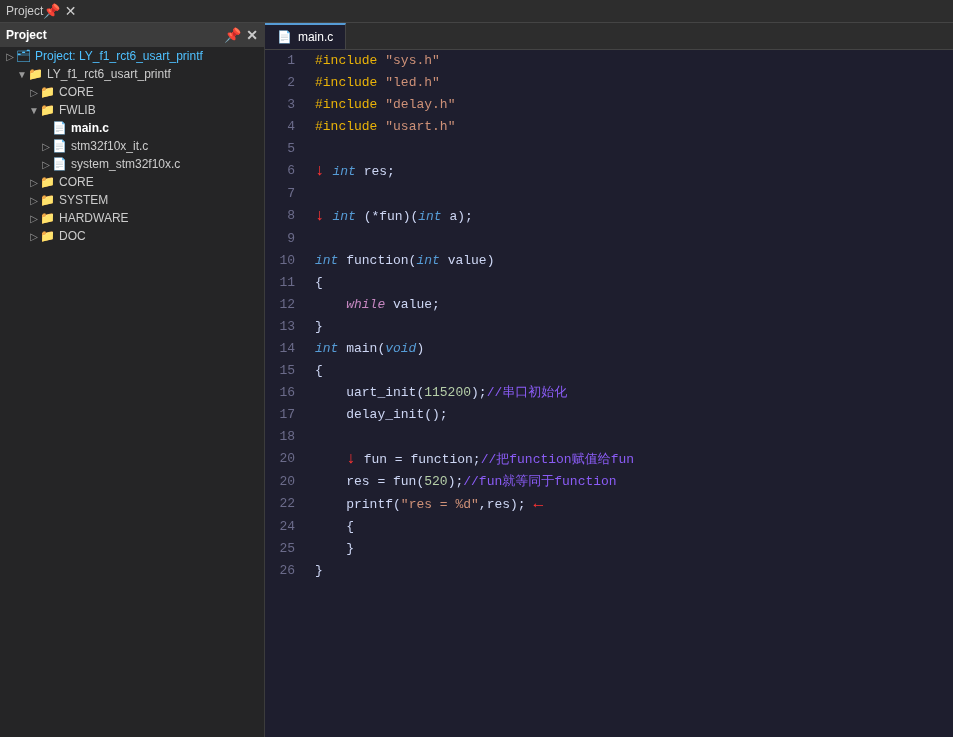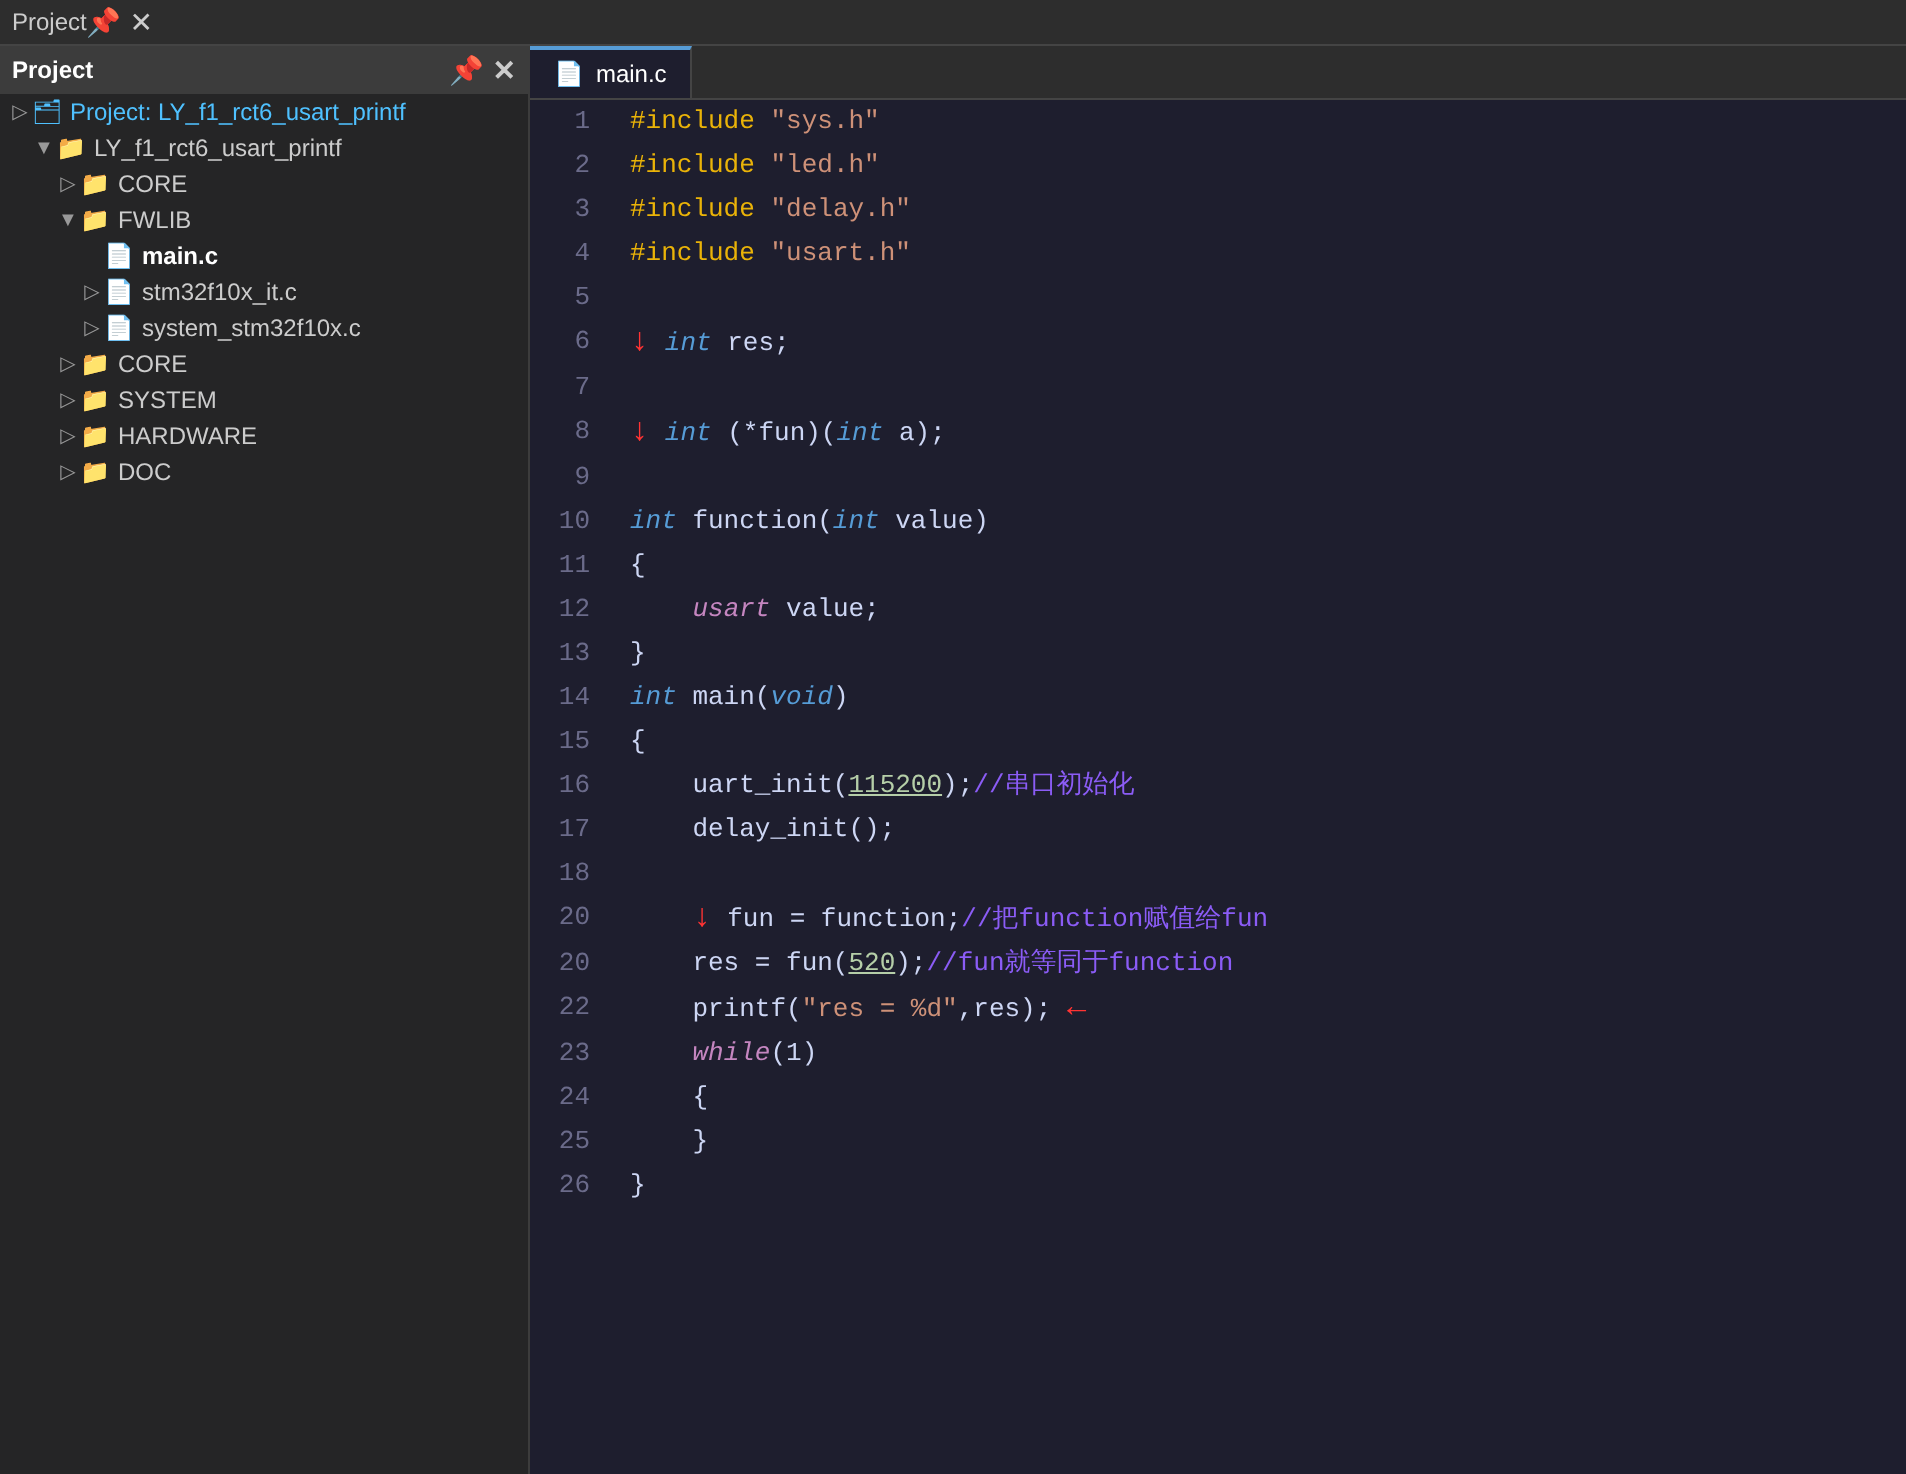--- a/index.html
+++ b/index.html
@@ -169,21 +169,21 @@
       padding-left: 8px;
       white-space: pre;
       font-size: 13px;
       color: #cdd6f4;
     }
 
     
     .kw { color: #569cd6; font-style: italic; }         
     .kw2 { color: #c586c0; font-style: italic; }                              
     .str { color: #ce9178; }                             
-    .num { color: #b5cea8; text-decoration: underline; }                             
+    .num { color: #b5cea8; }                             
     .cm { color: #8b5cf6; }                           
     .pp { color: #eab308; }                              
     .hdr { color: #ce9178; }                             
     .punct { color: #cdd6f4; }
 
     .red-arrow {
       color: #ff3333;
       font-size: 16px;
       display: inline-block;
     }
@@ -319,21 +319,21 @@
           <div class="code-line">
             <div class="line-number">10</div>
             <div class="line-content"><span class="kw">int</span> function(<span class="kw">int</span> value)</div>
           </div>
           <div class="code-line">
             <div class="line-number">11</div>
             <div class="line-content"><span class="punct">{</span></div>
           </div>
           <div class="code-line">
             <div class="line-number">12</div>
-            <div class="line-content">    <span class="kw2">usart</span> value;</div>
+            <div class="line-content">    <span class="kw2">while</span> value;</div>
           </div>
           <div class="code-line">
             <div class="line-number">13</div>
             <div class="line-content"><span class="punct">}</span></div>
           </div>
           <div class="code-line">
             <div class="line-number">14</div>
             <div class="line-content"><span class="kw">int</span> main(<span class="kw">void</span>)</div>
           </div>
           <div class="code-line">
@@ -356,24 +356,20 @@
             <div class="line-number">20</div>
             <div class="line-content">    <span class="red-arrow">↓</span> fun = function;<span class="cm">//把function赋值给fun</span></div>
           </div>
           <div class="code-line">
             <div class="line-number">20</div>
             <div class="line-content">    res = fun(<span class="num">520</span>);<span class="cm">//fun就等同于function</span></div>
           </div>
           <div class="code-line">
             <div class="line-number">22</div>
             <div class="line-content">    printf(<span class="str">"res = %d"</span>,res); <span class="red-arrow">←</span></div>
-          </div>
-          <div class="code-line">
-            <div class="line-number">23</div>
-            <div class="line-content">    <span class="kw2">while</span>(1)</div>
           </div>
           <div class="code-line">
             <div class="line-number">24</div>
             <div class="line-content">    <span class="punct">{</span></div>
           </div>
           <div class="code-line">
             <div class="line-number">25</div>
             <div class="line-content">    <span class="punct">}</span></div>
           </div>
           <div class="code-line">

